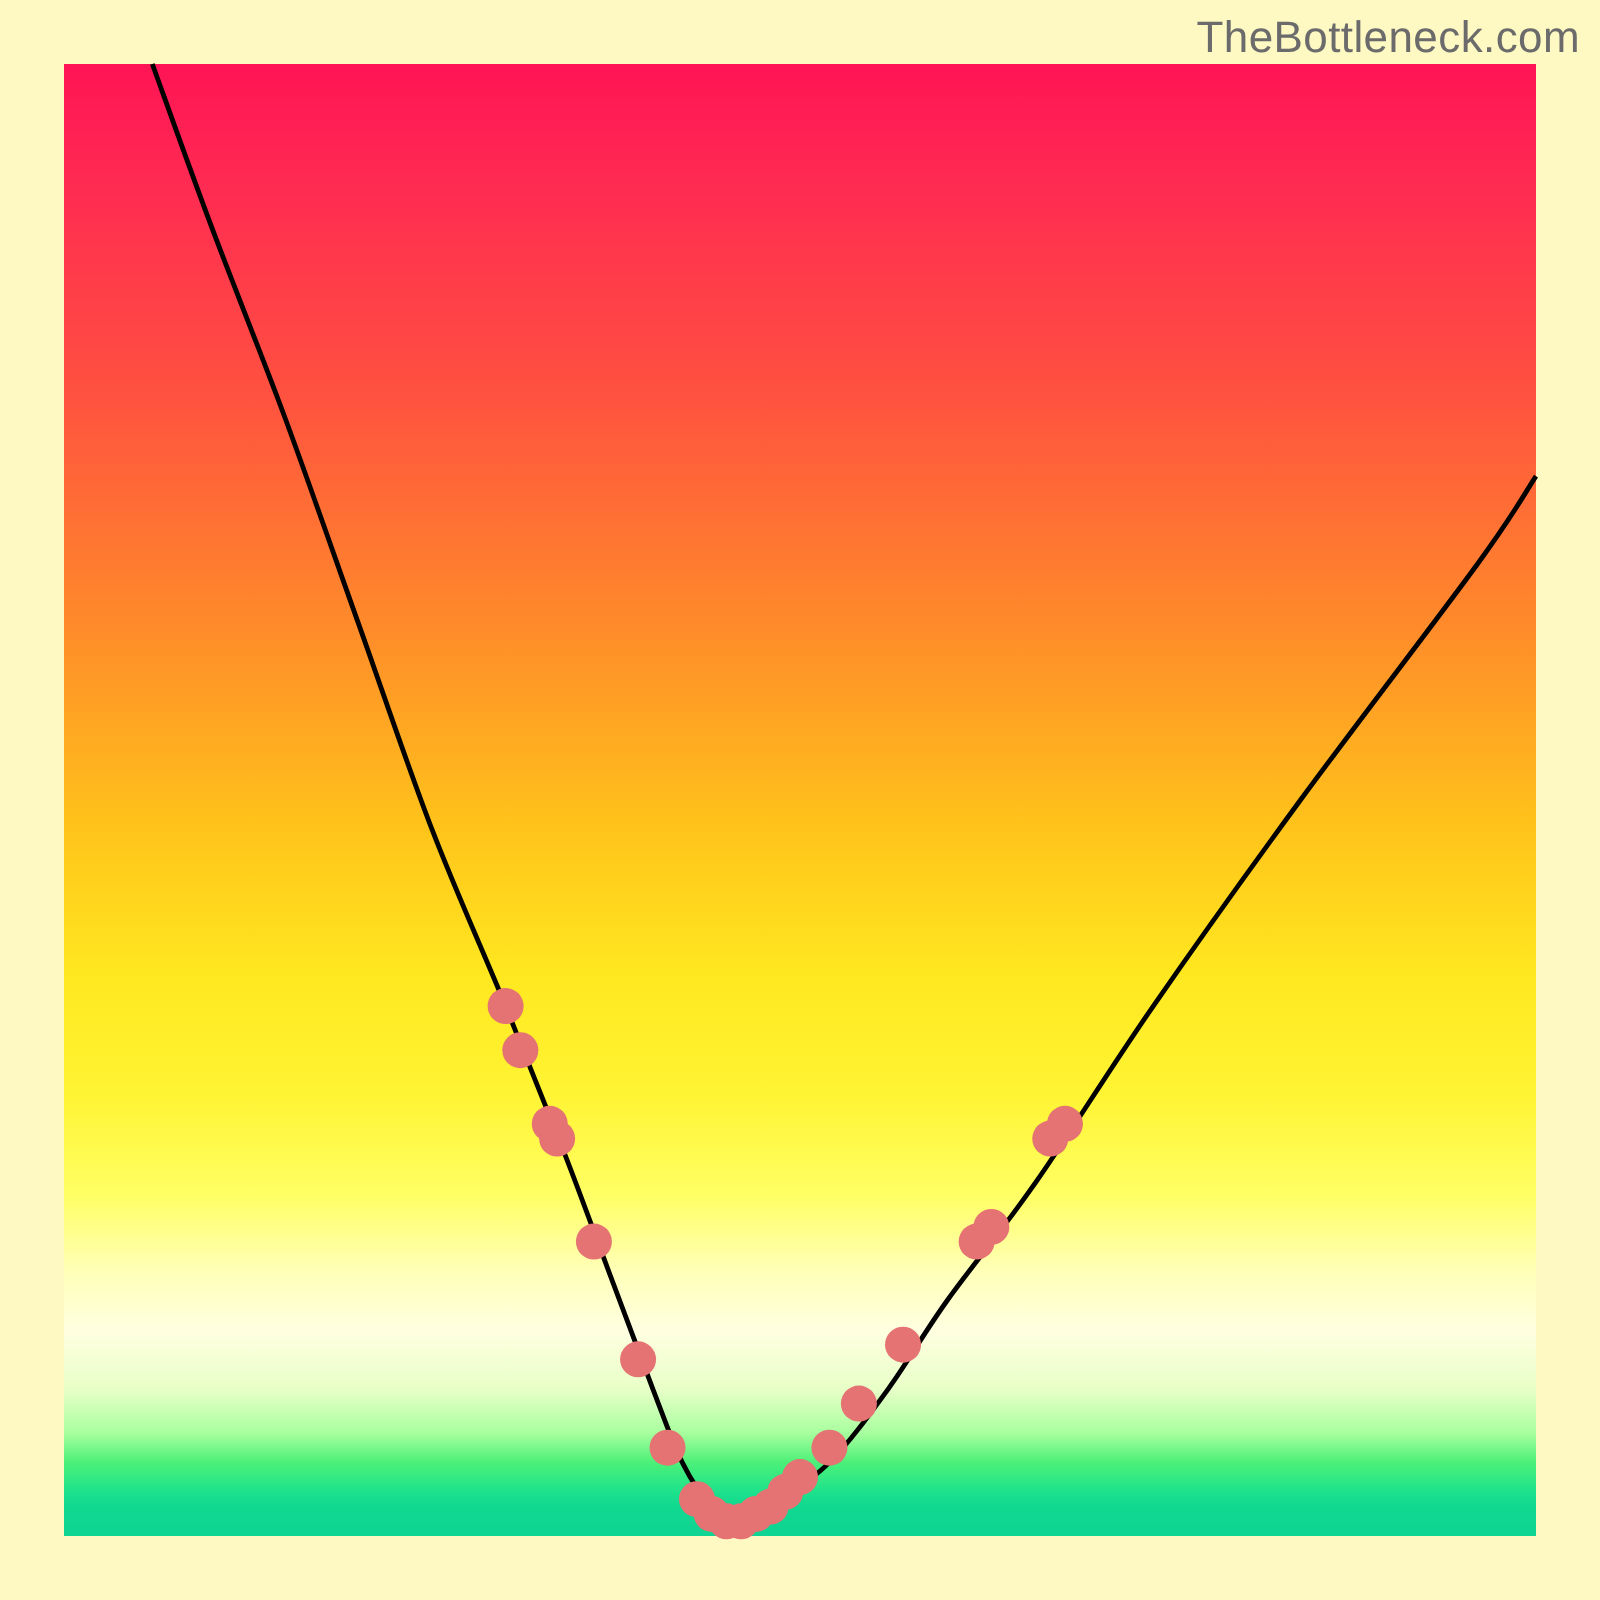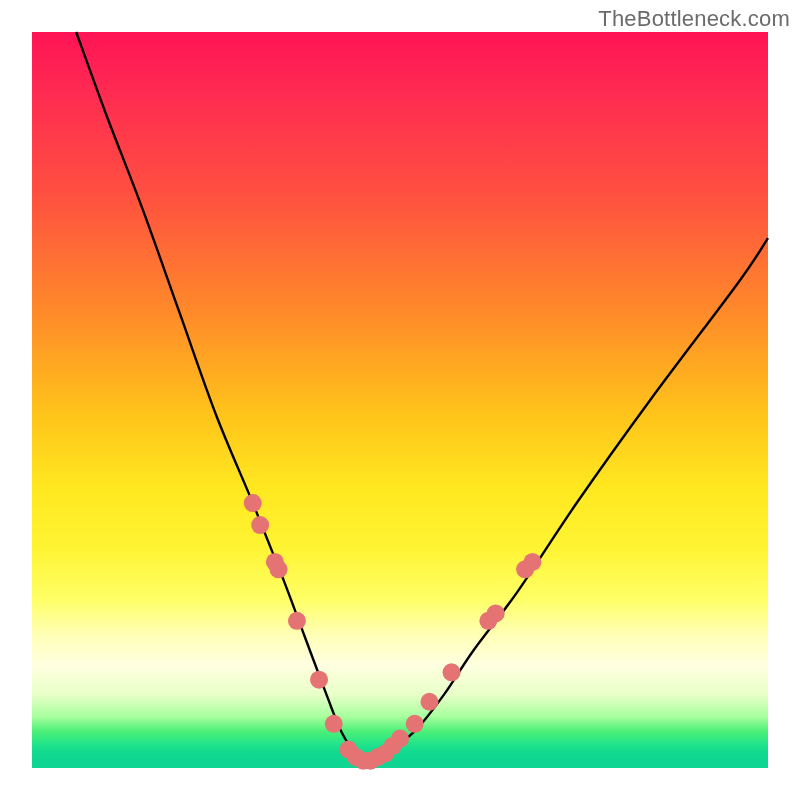--- a/index.html
+++ b/index.html
@@ -8,21 +8,21 @@
     width: 800px;
     height: 800px;
     background: #000;
     overflow: hidden;
     font-family: Arial, Helvetica, sans-serif;
   }
   .frame {
     position: relative;
     width: 800px;
     height: 800px;
-    background: #ffffff;
+    background: #fef9c3;
   }
   .plot {
     position: absolute;
     left: 32px;
     top: 32px;
     width: 736px;
     height: 736px;
     
     background: linear-gradient(
       to bottom,

